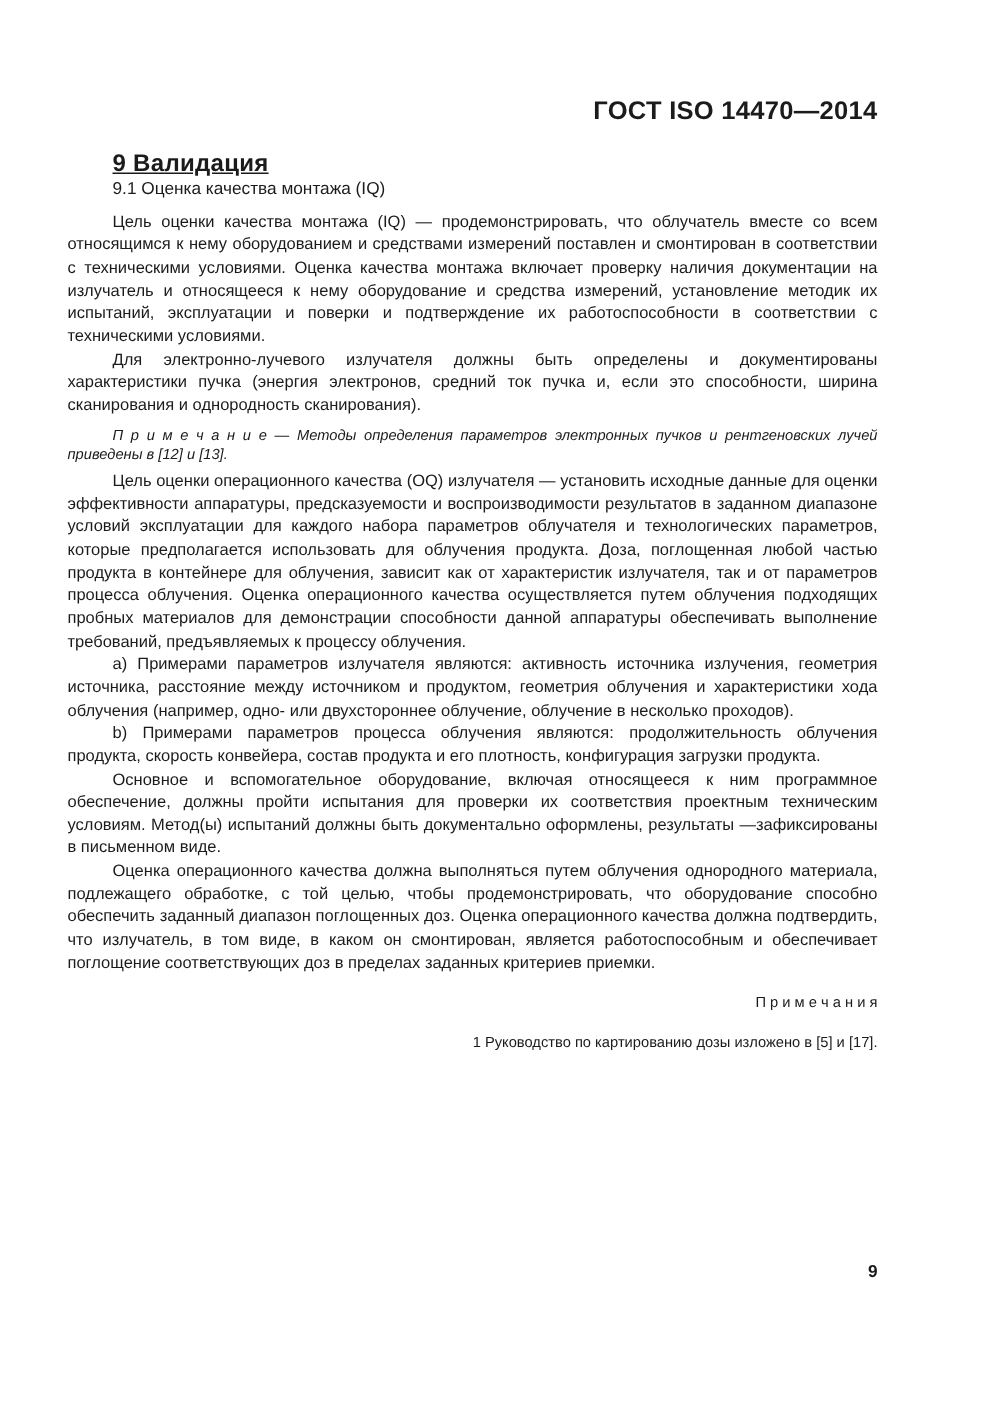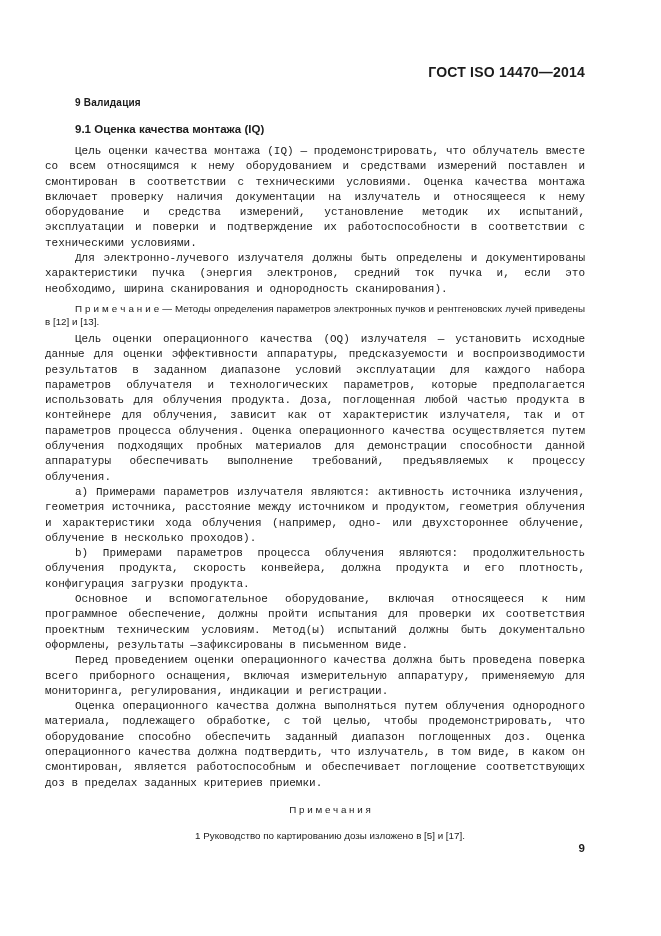--- a/index.html
+++ b/index.html
@@ -14,58 +14,59 @@
   }
   .content {
     position: absolute;
     left: 45px;
     top: 64px;
     width: 540px;
   }
   .running-header {
     text-align: right;
     font-weight: bold;
-    font-size: 14px;
+    font-size: 17px;
     letter-spacing: 0.2px;
     margin: 0;
   }
   h1.section-title {
-    font-size: 10px;
+    font-size: 16px;
     font-weight: bold;
     margin: 17px 0 0 30px;
     letter-spacing: 0.2px;
+    text-decoration: underline;
   }
   h2.sub-title {
     font-size: 11.5px;
-    font-weight: bold;
-    margin: 15px 0 9px 30px;
+    font-weight: normal;
+    margin: 1px 0 9px 30px;
   }
   p.body {
     font-size: 11px;
     line-height: 15.3px;
     margin: 0;
     text-indent: 30px;
     text-align: justify;
     hyphens: auto;
-    font-family: Liberation Mono, monospace;
   }
   p.note {
     font-size: 9.8px;
     line-height: 13px;
     margin: 5px 0 4px 0;
     text-indent: 30px;
     text-align: justify;
+    font-style: italic;
   }
   .notes-block { margin-top: 9px; }
   .notes-block p {
     font-size: 9.8px;
     line-height: 14.5px;
     margin: 12px 0 0 30px;
     text-indent: 0;
-    text-align: center;
+    text-align: right;
   }
   .page-number {
     position: absolute;
     right: 76px;
     top: 842px;
     font-weight: bold;
     font-size: 11.5px;
   }
 </style>
 </head>
@@ -74,30 +75,29 @@
 <div class="page">
   <div class="content">
 
     <p class="running-header">ГОСТ ISO 14470—2014</p>
 
     <h1 class="section-title">9 Валидация</h1>
 
     <h2 class="sub-title">9.1 Оценка качества монтажа (IQ)</h2>
 
     <p class="body">Цель оценки качества монтажа (IQ) — продемонстрировать, что облучатель вместе со всем относящимся к нему оборудованием и средствами измерений поставлен и смонтирован в соответствии с техническими условиями. Оценка качества монтажа включает проверку наличия документации на излучатель и относящееся к нему оборудование и средства измерений, установление методик их испытаний, эксплуатации и поверки и подтверждение их работоспособности в соответствии с техническими условиями.</p>
-    <p class="body">Для электронно-лучевого излучателя должны быть определены и документированы характеристики пучка (энергия электронов, средний ток пучка и, если это необходимо, ширина сканирования и однородность сканирования).</p>
+    <p class="body">Для электронно-лучевого излучателя должны быть определены и документированы характеристики пучка (энергия электронов, средний ток пучка и, если это способности, ширина сканирования и однородность сканирования).</p>
 
     <p class="note"><span>П р и м е ч а н и е</span><span> — Методы определения параметров электронных пучков и рентгеновских лучей приведены в [12] и [13].</span></p>
 
 
     <p class="body">Цель оценки операционного качества (OQ) излучателя — установить исходные данные для оценки эффективности аппаратуры, предсказуемости и воспроизводимости результатов в заданном диапазоне условий эксплуатации для каждого набора параметров облучателя и технологических параметров, которые предполагается использовать для облучения продукта. Доза, поглощенная любой частью продукта в контейнере для облучения, зависит как от характеристик излучателя, так и от параметров процесса облучения. Оценка операционного качества осуществляется путем облучения подходящих пробных материалов для демонстрации способности данной аппаратуры обеспечивать выполнение требований, предъявляемых к процессу облучения.</p>
     <p class="body">а) Примерами параметров излучателя являются: активность источника излучения, геометрия источника, расстояние между источником и продуктом, геометрия облучения и характеристики хода облучения (например, одно- или двухстороннее облучение, облучение в несколько проходов).</p>
-    <p class="body">b) Примерами параметров процесса облучения являются: продолжительность облучения продукта, скорость конвейера, должна продукта и его плотность, конфигурация загрузки продукта.</p>
+    <p class="body">b) Примерами параметров процесса облучения являются: продолжительность облучения продукта, скорость конвейера, состав продукта и его плотность, конфигурация загрузки продукта.</p>
     <p class="body">Основное и вспомогательное оборудование, включая относящееся к ним программное обеспечение, должны пройти испытания для проверки их соответствия проектным техническим условиям. Метод(ы) испытаний должны быть документально оформлены, результаты —зафиксированы в письменном виде.</p>
-    <p class="body">Перед проведением оценки операционного качества должна быть проведена поверка всего приборного оснащения, включая измерительную аппаратуру, применяемую для мониторинга, регулирования, индикации и регистрации.</p>
     <p class="body">Оценка операционного качества должна выполняться путем облучения однородного материала, подлежащего обработке, с той целью, чтобы продемонстрировать, что оборудование способно обеспечить заданный диапазон поглощенных доз. Оценка операционного качества должна подтвердить, что излучатель, в том виде, в каком он смонтирован, является работоспособным и обеспечивает поглощение соответствующих доз в пределах заданных критериев приемки.</p>
 
     <div class="notes-block">
       <p>П р и м е ч а н и я</p>
       <p>1 Руководство по картированию дозы изложено в [5] и [17].</p>
     </div>
 
   </div>
 
   <div class="page-number">9</div>

